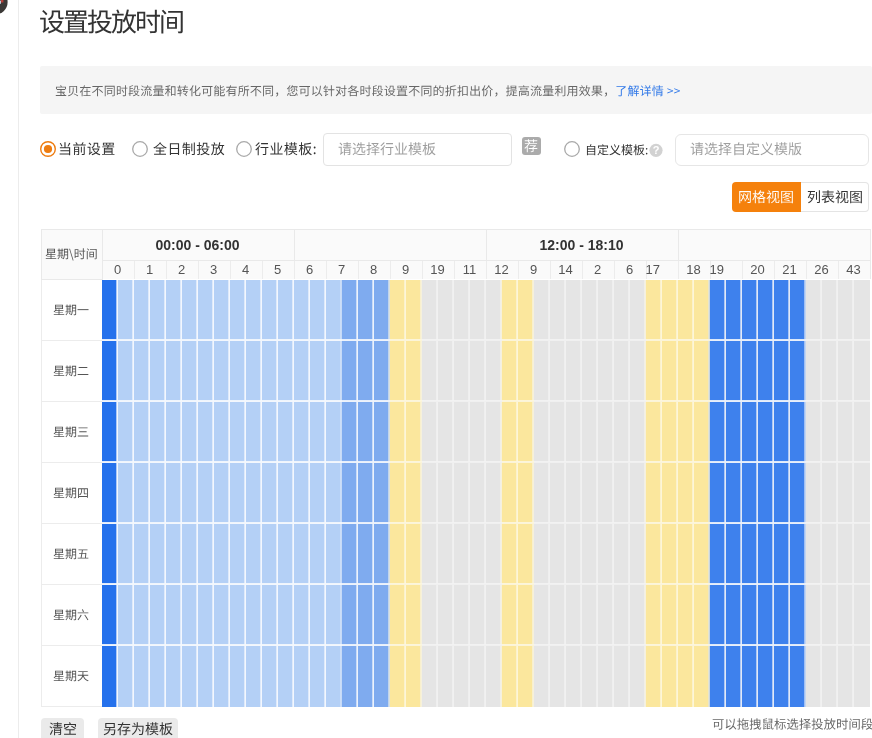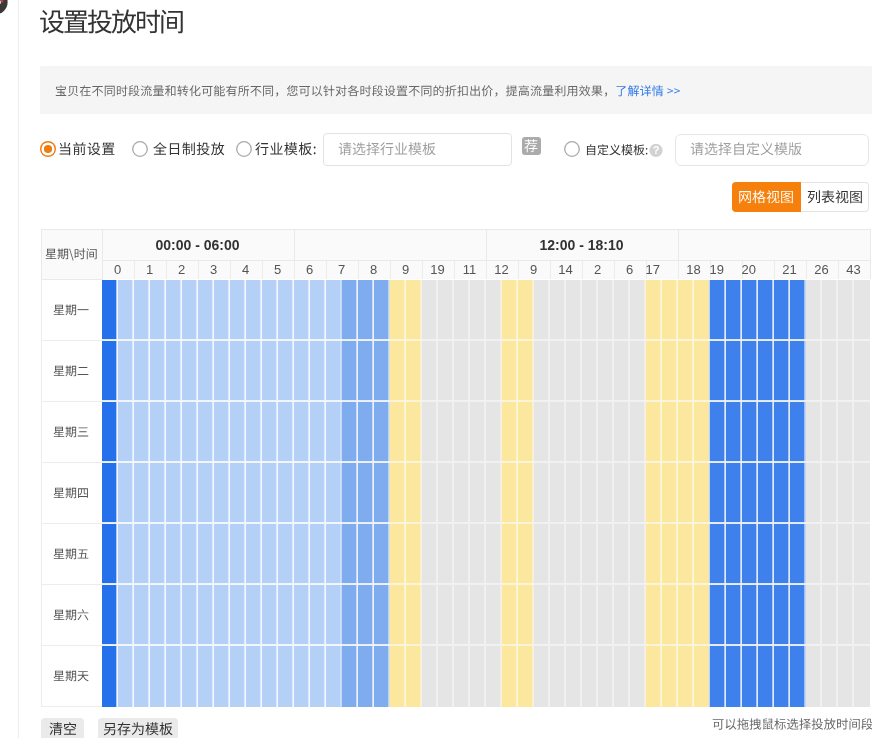--- a/index.html
+++ b/index.html
@@ -320,21 +320,21 @@
       <div style="width:32px;text-align:center">19</div>
       <div style="width:32px;text-align:center">11</div>
       <div style="width:32px;text-align:center">12</div>
       <div style="width:32px;text-align:center">9</div>
       <div style="width:32px;text-align:center">14</div>
       <div style="width:32px;text-align:center">2</div>
       <div style="width:32px;text-align:center">6</div>
       <div style="width:32px;">17</div>
       <div style="width:32px;text-align:center">18</div>
       <div style="width:32px;text-align:left">19</div>
-      <div style="width:32px;text-align:left">20</div>
+      <div style="width:32px;text-align:center">20</div>
       <div style="width:32px;text-align:center">21</div>
       <div style="width:32px;text-align:center">26</div>
       <div style="width:32px;text-align:center">43</div>
     </div>
 <svg style="position:absolute;left:44.6px;top:248.1px;overflow:visible" width="53.7" height="12.6">
       <g fill="#555555" transform="translate(0,10.320) scale(0.012000,-0.012000)">
         <use href="#u661F" x="0"></use>
         <use href="#u671F" x="1000"></use>
         <use href="#u005C" x="2000"></use>
         <use href="#u65F6" x="2392"></use>

